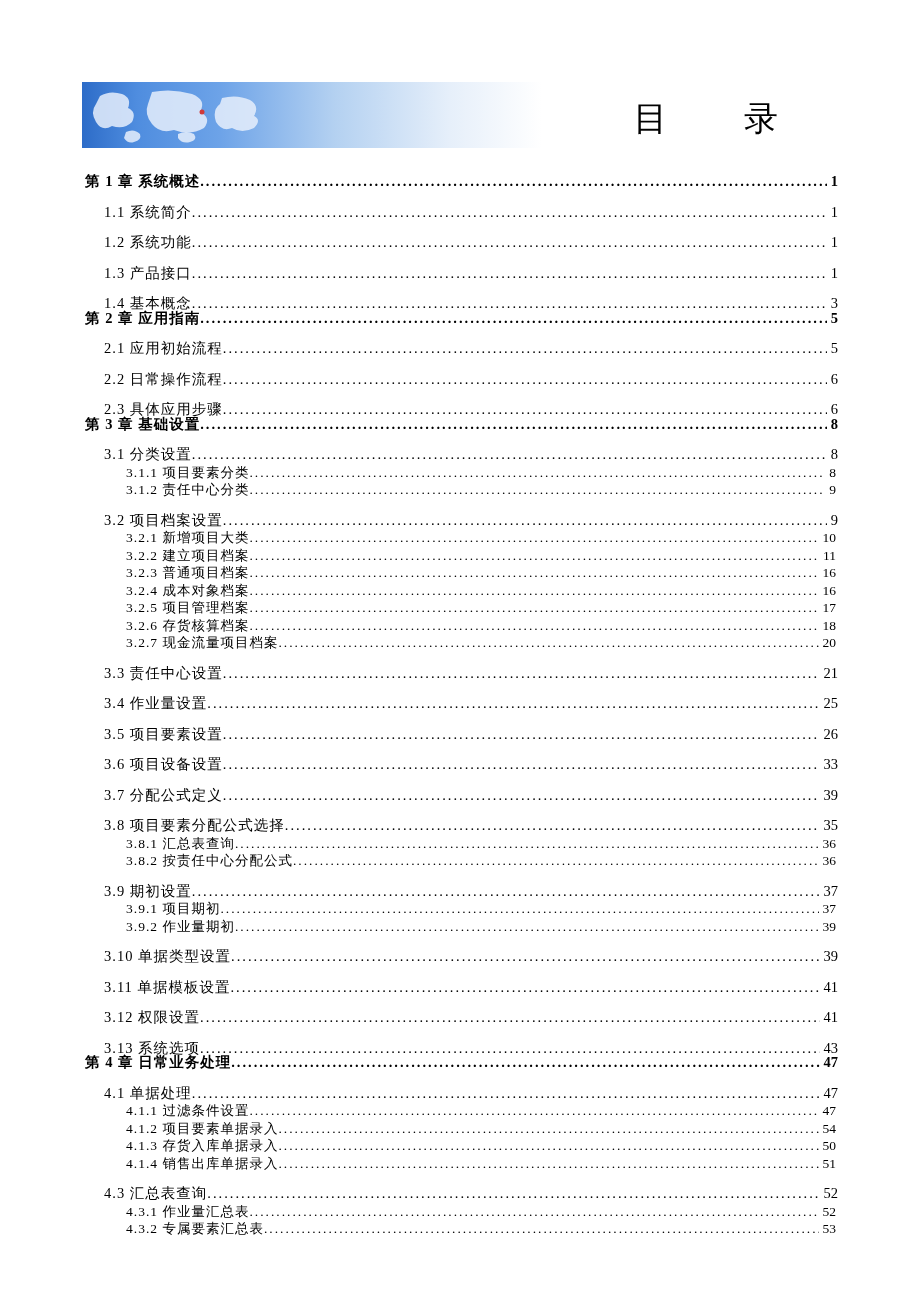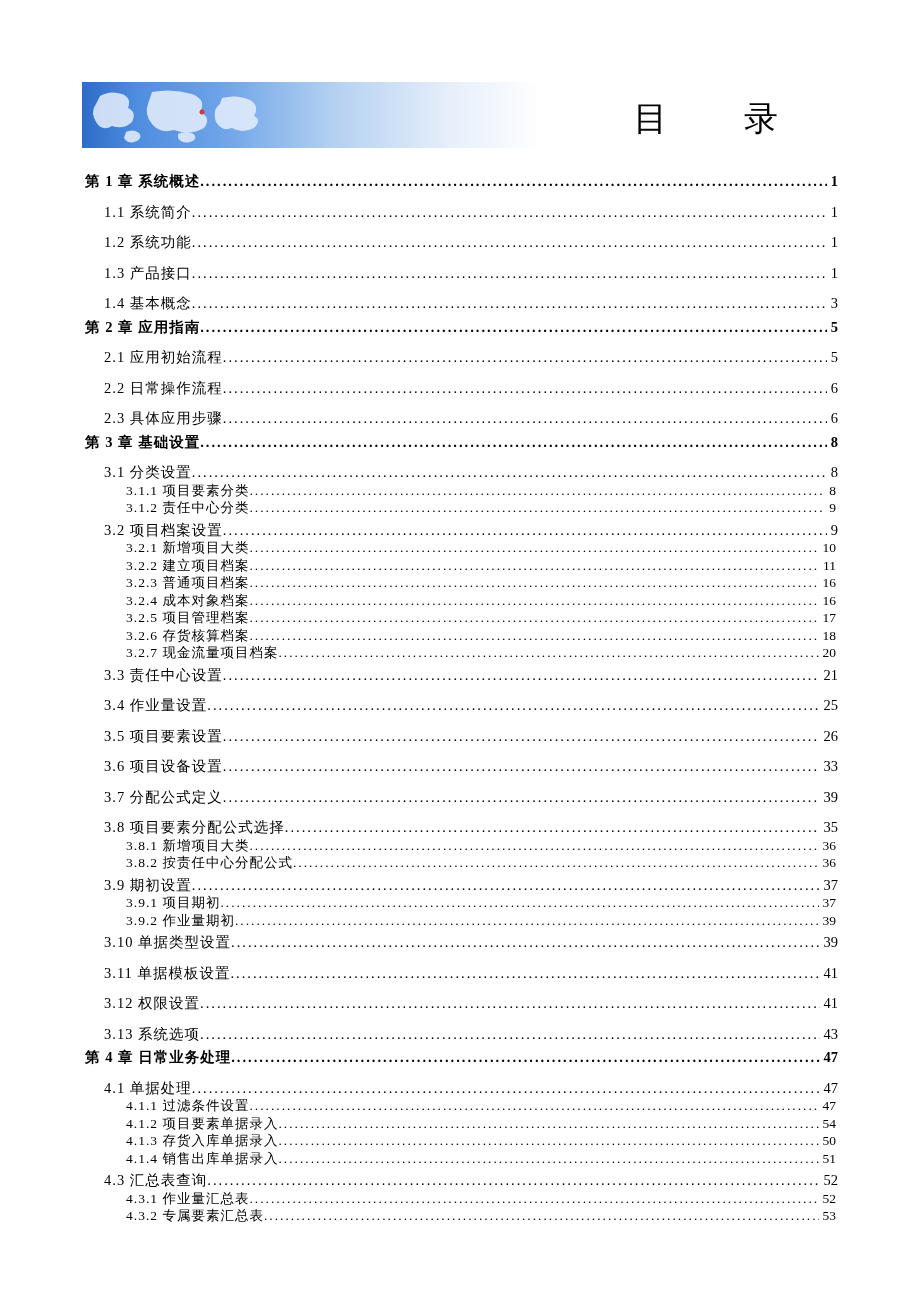--- a/index.html
+++ b/index.html
@@ -9,29 +9,29 @@
     background:linear-gradient(90deg,#2d6cc8 0%,#4f8ddf 12%,#6da3e8 30%,#b4d1f1 55%,#e6effa 80%,#ffffff 100%);
     margin-bottom:26px}
   .banner svg{display:block}
   .heading{position:absolute;right:108px;top:96px;font-size:34px;letter-spacing:34px}
   .toc{font-size:14.5px;line-height:1}
   .row{display:flex;align-items:baseline;white-space:nowrap;margin-top:0}
   .row .label{flex:0 0 auto}
   .row .dots{flex:1 1 auto;overflow:hidden;letter-spacing:2px;color:#000}
   .row .dots.bold{font-weight:bold}
   .row .pg{flex:0 0 auto;padding-left:4px}
-  .l0{margin-top:9px;font-weight:bold;margin-left:3px}
+  .l0{font-weight:bold;margin-left:3px}
   .l0 .label{letter-spacing:1px}
   .l0 .pg{font-weight:bold}
   .l1{margin-top:16px;margin-left:22px}
   .l1 .label{letter-spacing:1px}
   .l2{margin-top:4px;margin-left:44px;font-size:13.5px}
   .l2 .label{letter-spacing:1px}
   .l2 .pg{padding-right:2px}
-  .gap-before{margin-top:8px}
+  .gap-before{margin-top:16px}
 </style>
 </head>
 <body>
 <div class="page">
 
 <div class="banner">
   <svg width="220" height="66" viewBox="0 0 220 66">
     <g fill="#e6eefb" fill-opacity="0.85">
       <path d="M18 14 Q28 8 40 12 Q50 16 46 26 Q55 30 50 40 Q42 48 30 44 Q20 50 14 40 Q8 30 14 22 Z"></path>
       <path d="M70 10 Q90 6 110 12 Q125 18 118 30 Q130 36 122 46 Q108 54 92 48 Q78 52 70 42 Q62 32 66 22 Z"></path>
@@ -175,21 +175,21 @@
         <span class="label">3.7 分配公式定义</span>
         <span class="dots">..................................................................................................................................................................................................................</span>
         <span class="pg">39</span>
       </div>
       <div class="row l1">
         <span class="label">3.8 项目要素分配公式选择</span>
         <span class="dots">..................................................................................................................................................................................................................</span>
         <span class="pg">35</span>
       </div>
       <div class="row l2">
-        <span class="label">3.8.1 新增项目大类</span>
+        <span class="label">3.8.1 汇总表查询</span>
         <span class="dots">..................................................................................................................................................................................................................</span>
         <span class="pg"> 36</span>
       </div>
       <div class="row l2">
         <span class="label">3.8.2 按责任中心分配公式</span>
         <span class="dots">..................................................................................................................................................................................................................</span>
         <span class="pg"> 36</span>
       </div>
       <div class="row l1 gap-before">
         <span class="label">3.9 期初设置</span>

